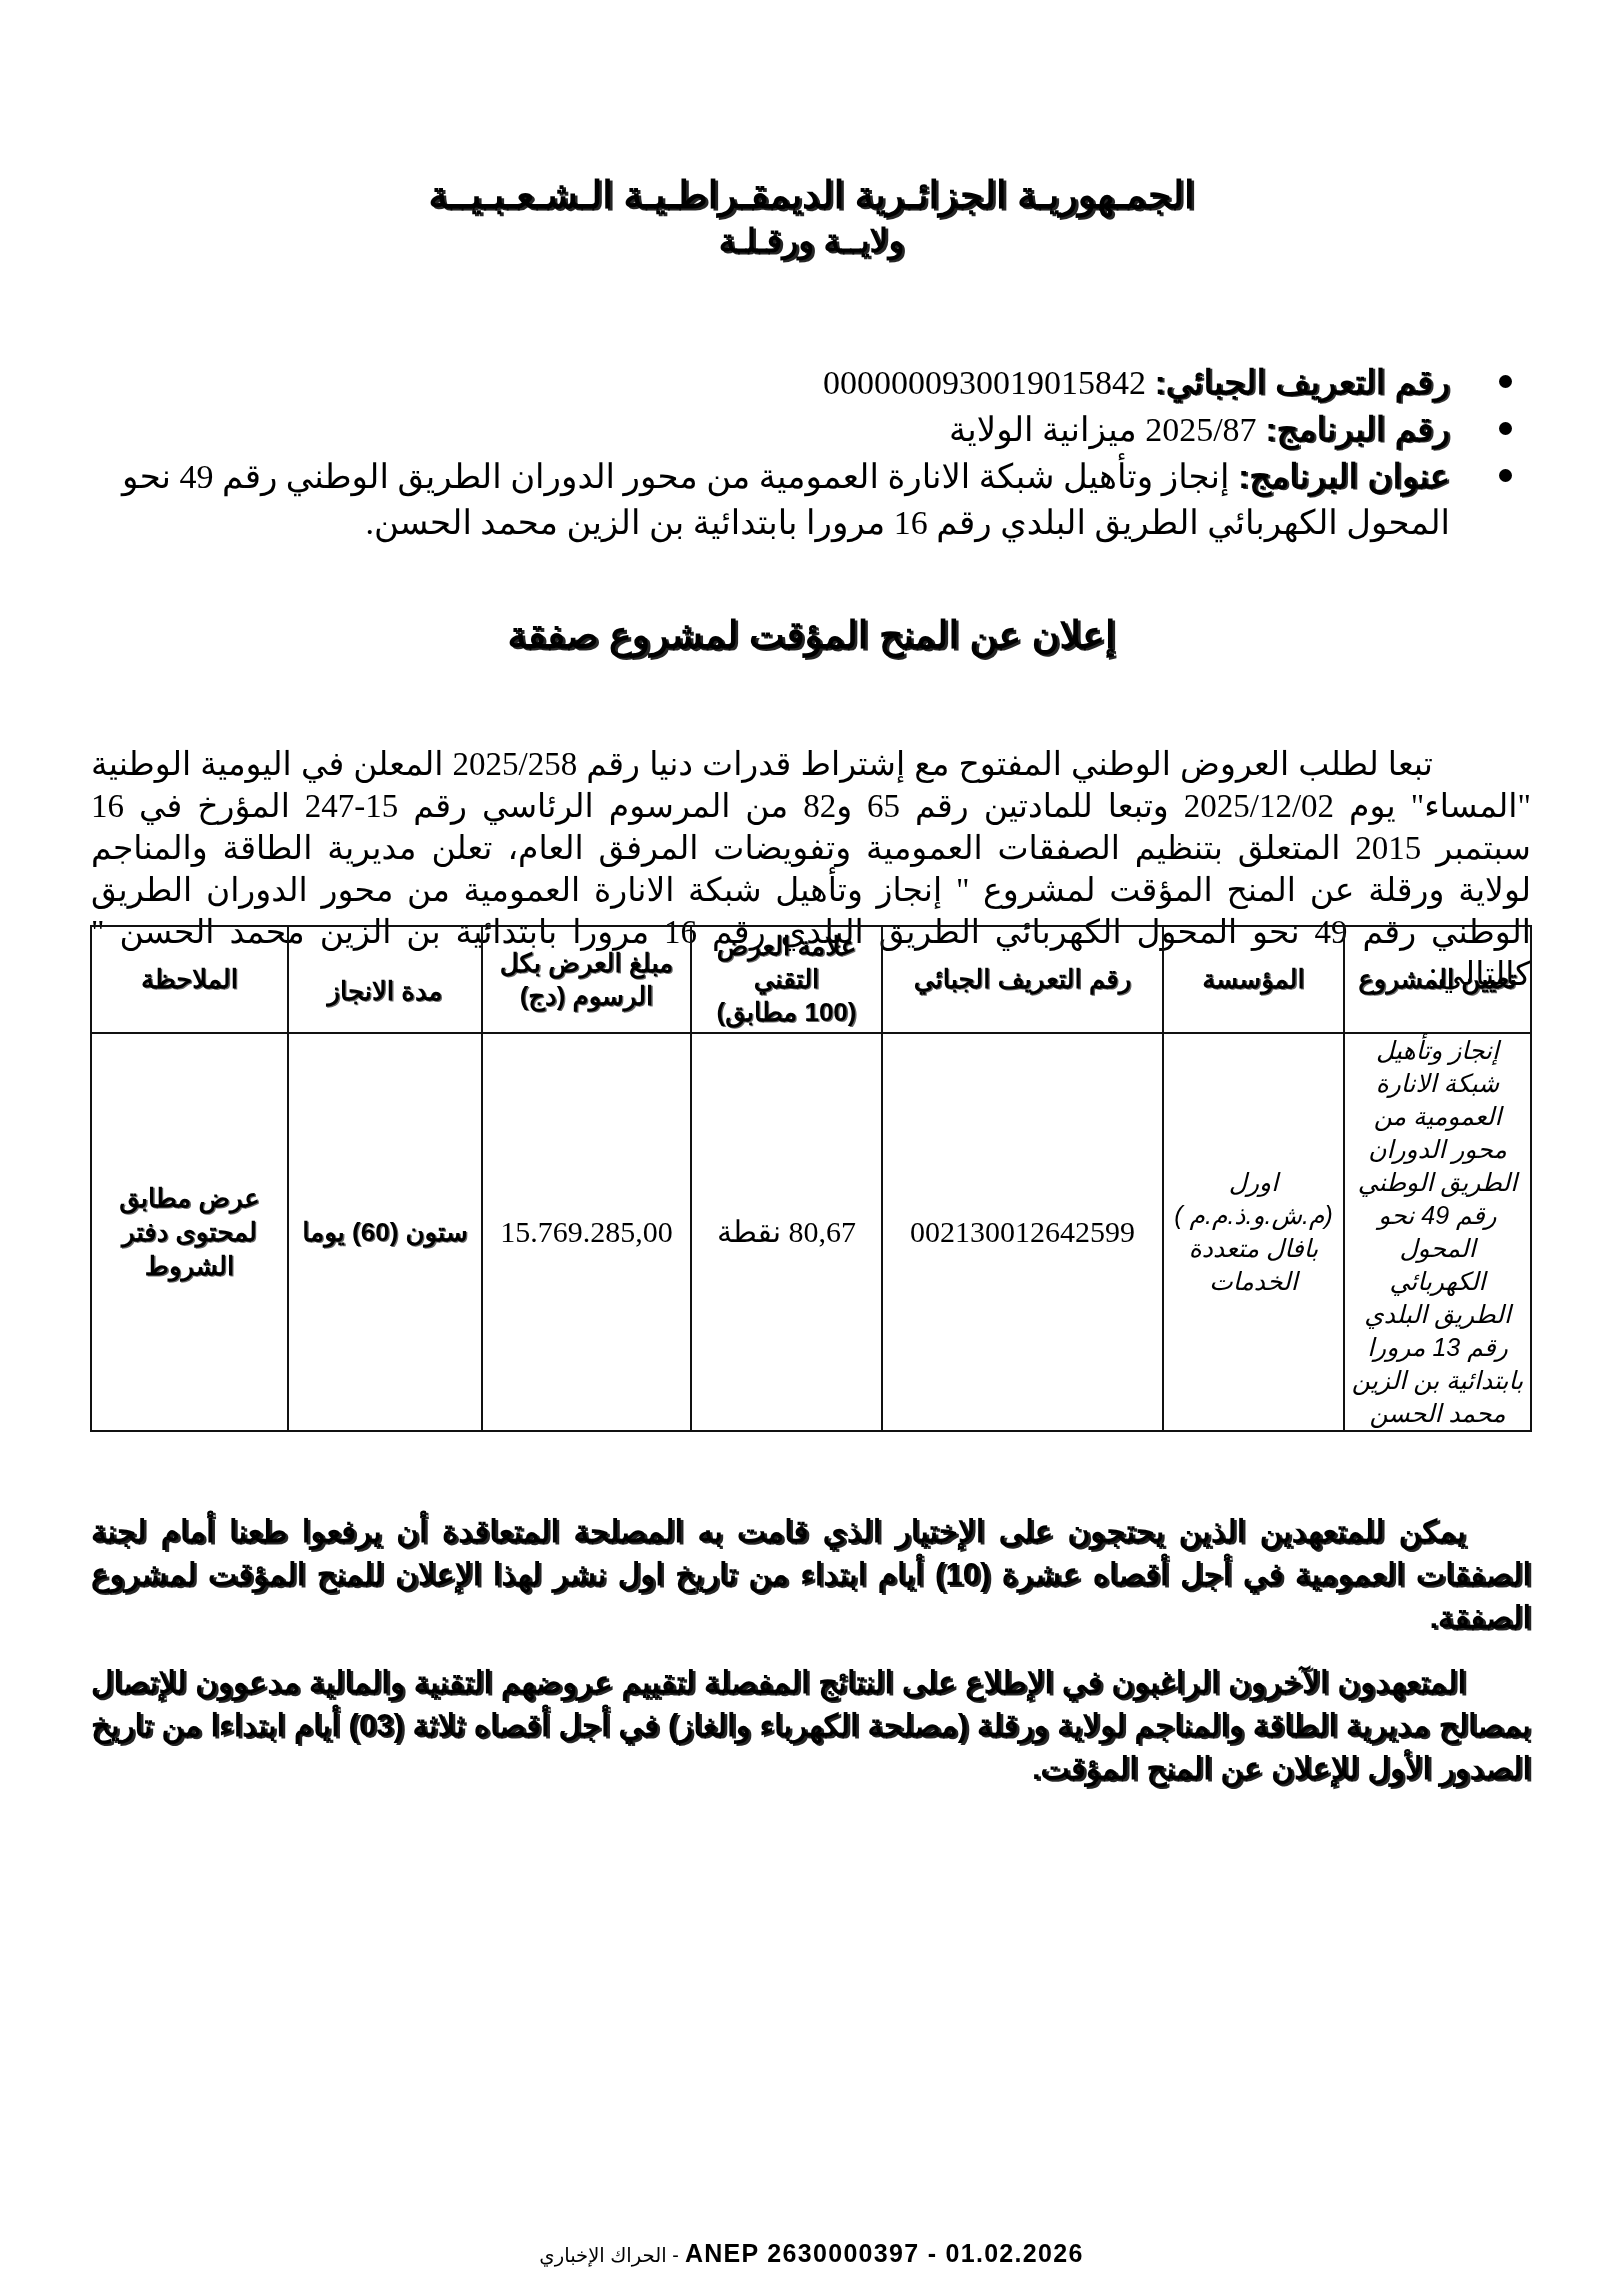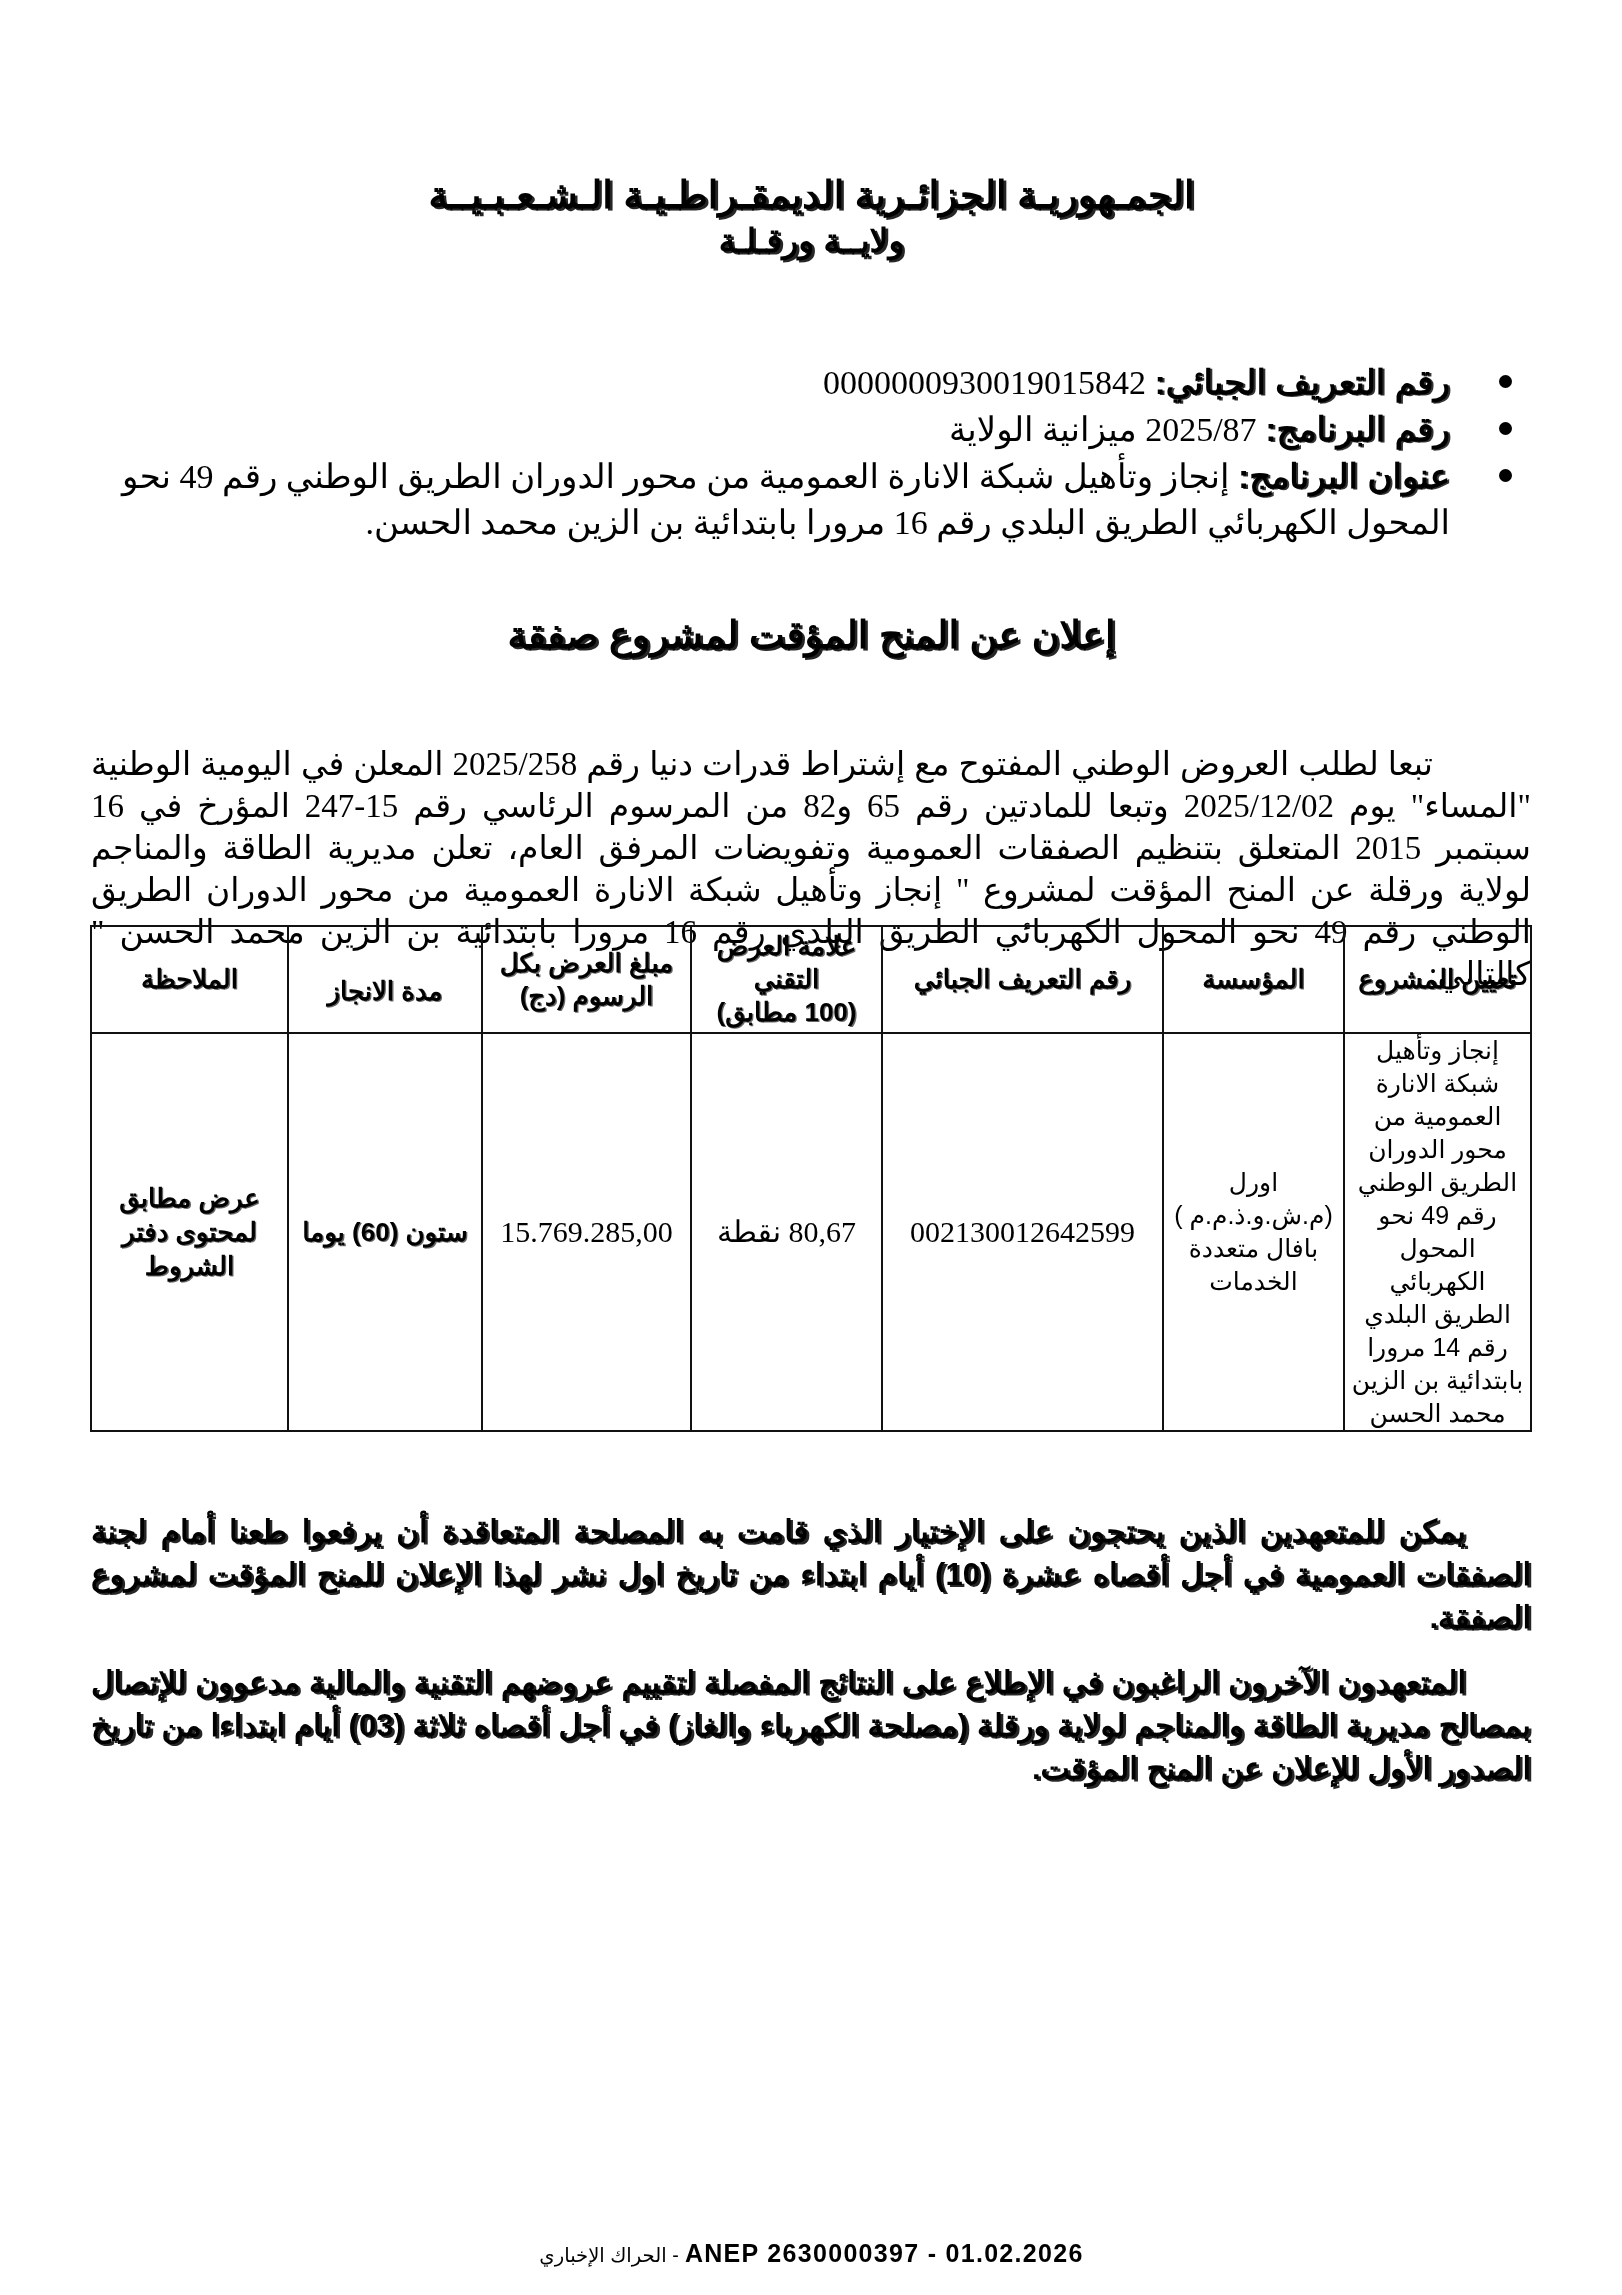--- a/index.html
+++ b/index.html
@@ -20,21 +20,21 @@
 
   .ann-title { position: absolute; top: 609px; left: 0; width: 1623px; text-align: center; font-size: 38px; line-height: 52px; }
 
   .para { position: absolute; right: 92px; width: 1440px; text-align: justify; text-align-last: right; font-size: 33px; line-height: 42px; }
   .p1 { top: 710px; font-family: "Liberation Serif", serif; text-indent: 98px; }
 
   .tbl { position: absolute; left: 90px; top: 925px; width: 1441px; border-collapse: collapse; direction: rtl; table-layout: fixed; }
   .tbl th, .tbl td { border: 2.6px solid #111; text-align: center; vertical-align: middle; padding: 0 6.5px; }
   .tbl th { height: 105px; font-family: "Liberation Sans", sans-serif; font-weight: bold; font-size: 26px; line-height: 33px; text-shadow: 1.3px 1.3px 0 rgba(0,0,0,0.6); }
   .tbl td { height: 373px; font-size: 26px; line-height: 34px; }
-  .tbl td.plain { font-family: "Liberation Sans", sans-serif; font-weight: normal; font-size: 25px; line-height: 33px; }
+  .tbl td.plain { font-family: "Liberation Sans", sans-serif; font-weight: normal; font-size: 25px; line-height: 33px; font-style: italic; }
   .tbl td.num { font-family: "Liberation Serif", serif; font-size: 30px; }
   .tbl td.boldc { font-family: "Liberation Sans", sans-serif; font-weight: bold; font-size: 26px; text-shadow: 1.3px 1.3px 0 rgba(0,0,0,0.6); }
   .tbl td .line { display: block; }
 
   .p2 { top: 1479px; }
   .p3 { top: 1650px; margin-top: 11px; }
   .p2, .p3 { font-size: 31px; line-height: 43px; text-indent: 65px; }
 
   .footer { position: absolute; top: 2237px; left: 0; width: 1623px; text-align: center; direction: ltr; font-size: 25px; line-height: 33px; }
   .footer .code { font-family: "Liberation Sans", sans-serif; font-weight: bold; letter-spacing: 1.3px; }
@@ -112,21 +112,21 @@
       <tr>
         <td class="plain" id="cell-project">
             <span class="line">إنجاز وتأهيل</span>
             <span class="line">شبكة الانارة</span>
             <span class="line">العمومية من</span>
             <span class="line">محور الدوران</span>
             <span class="line">الطريق الوطني</span>
             <span class="line">رقم 49 نحو</span>
             <span class="line">المحول الكهربائي</span>
             <span class="line">الطريق البلدي</span>
-            <span class="line">رقم 14 مرورا</span>
+            <span class="line">رقم 13 مرورا</span>
             <span class="line">بابتدائية بن الزين</span>
             <span class="line">محمد الحسن</span>
           </td>
         <td class="plain" id="cell-company">
             <span class="line">اورل</span>
             <span class="line">(م.ش.و.ذ.م.م )</span>
             <span class="line">بافال متعددة</span>
             <span class="line">الخدمات</span>
           </td>
         <td class="num">002130012642599</td>

